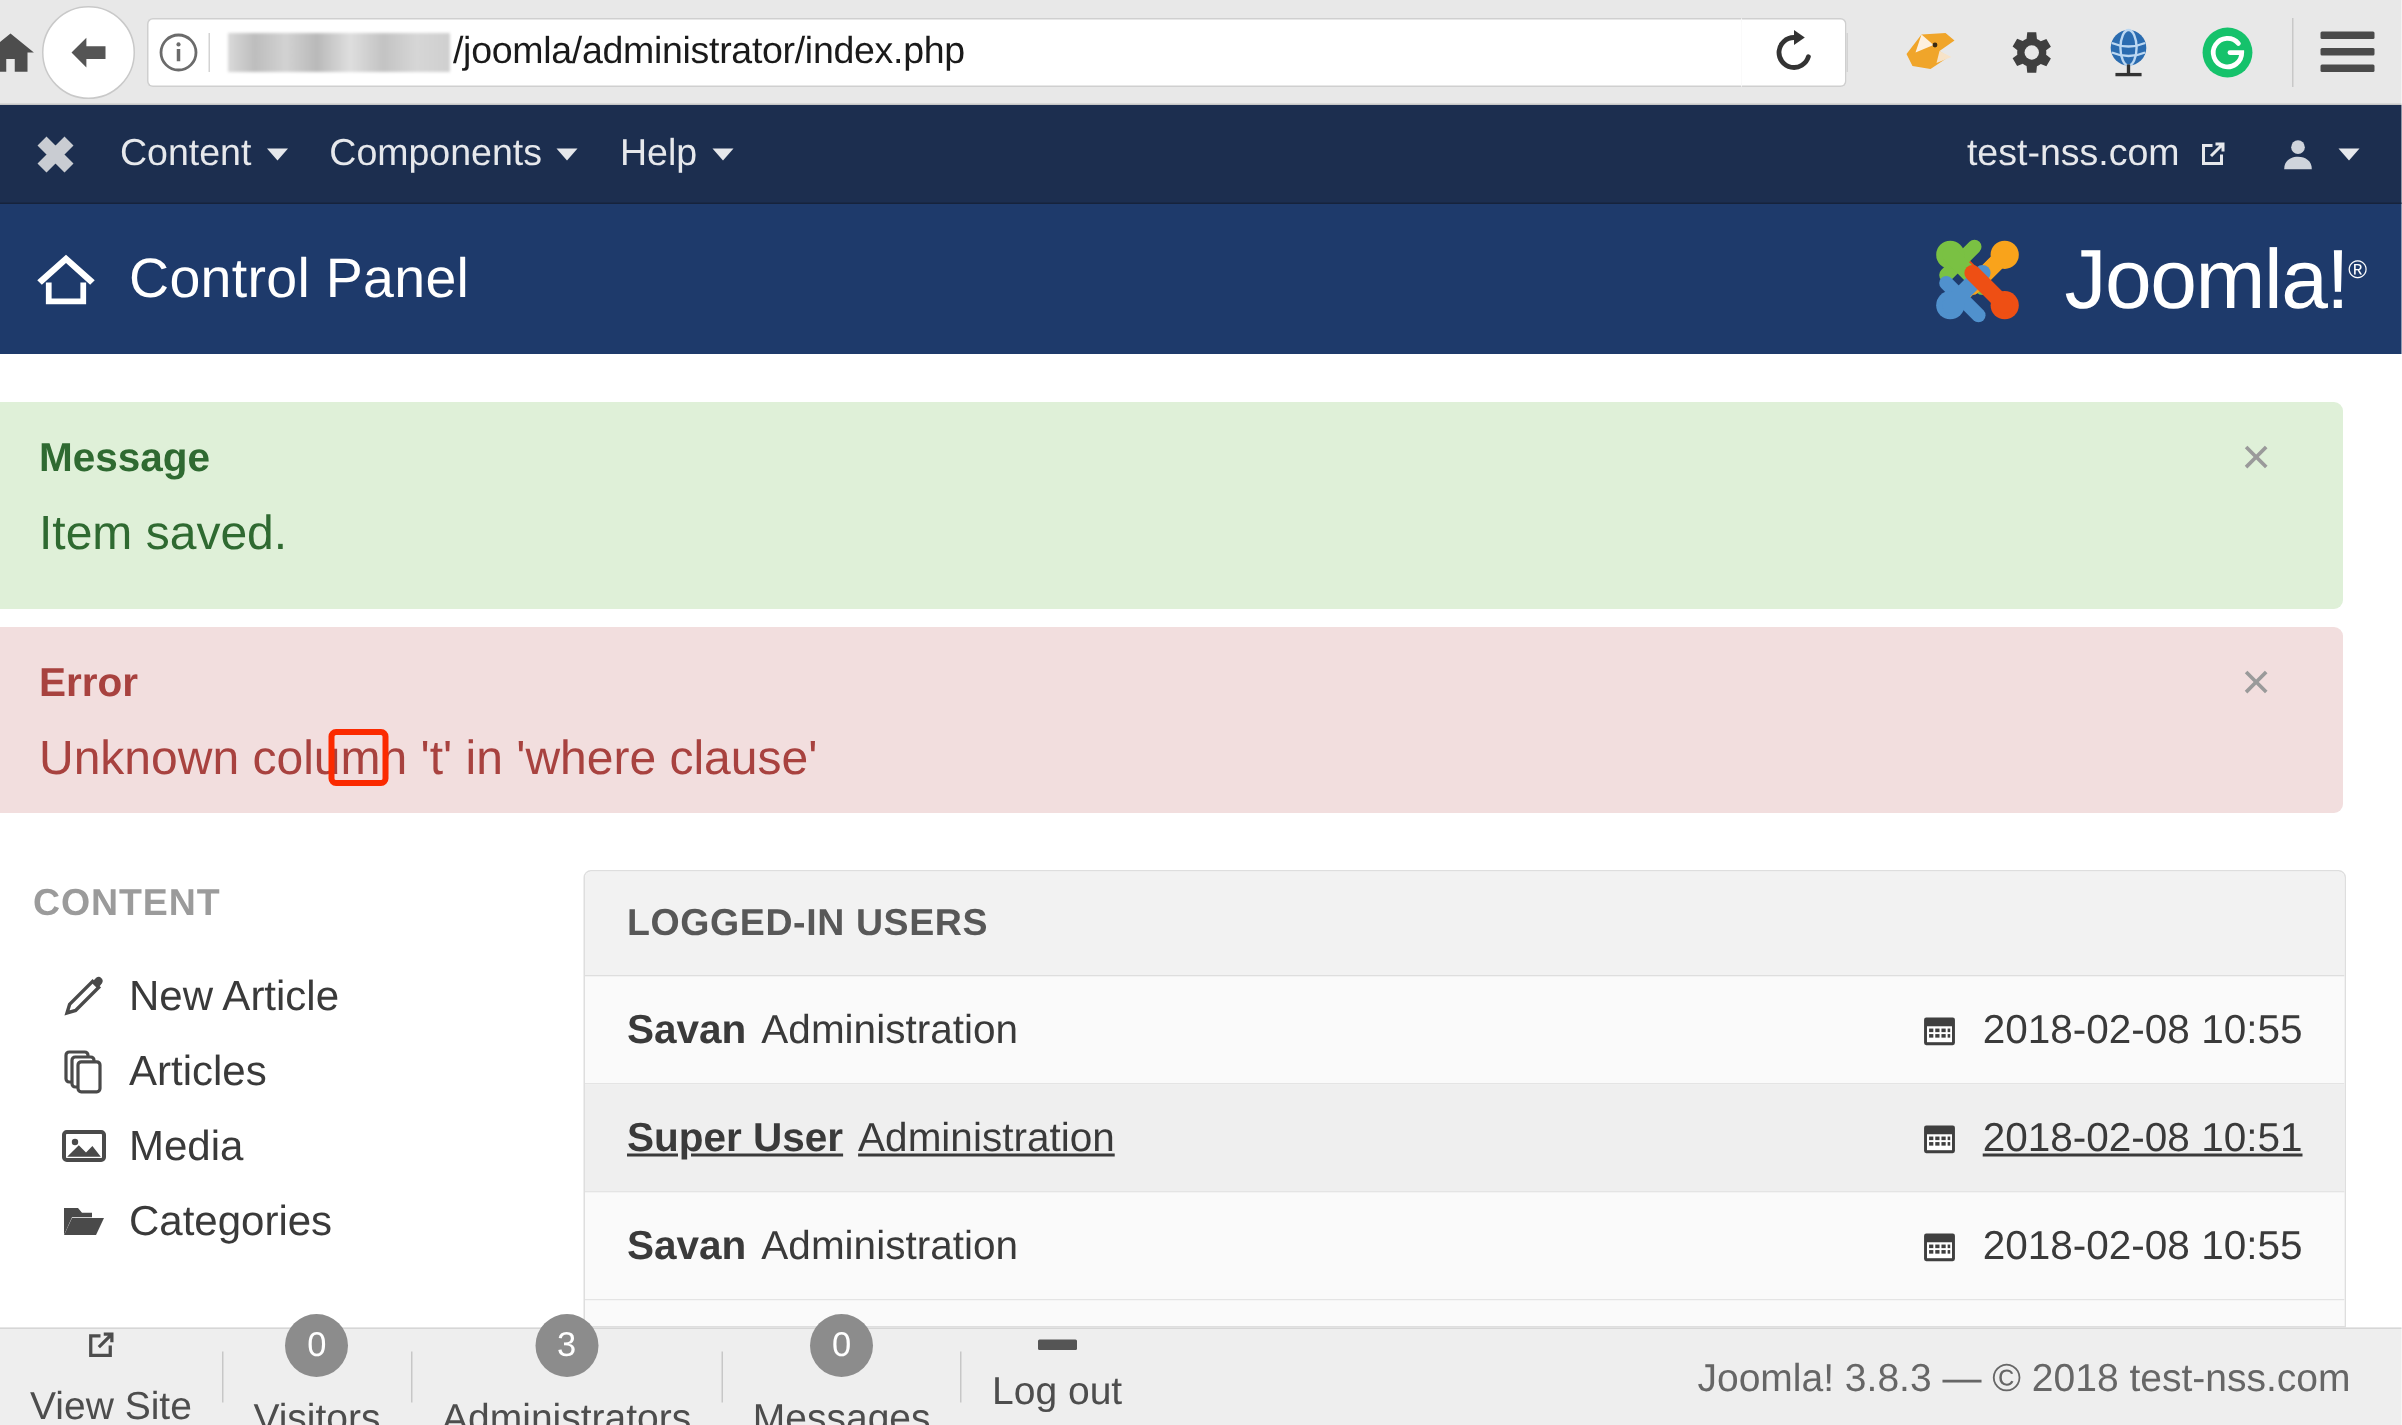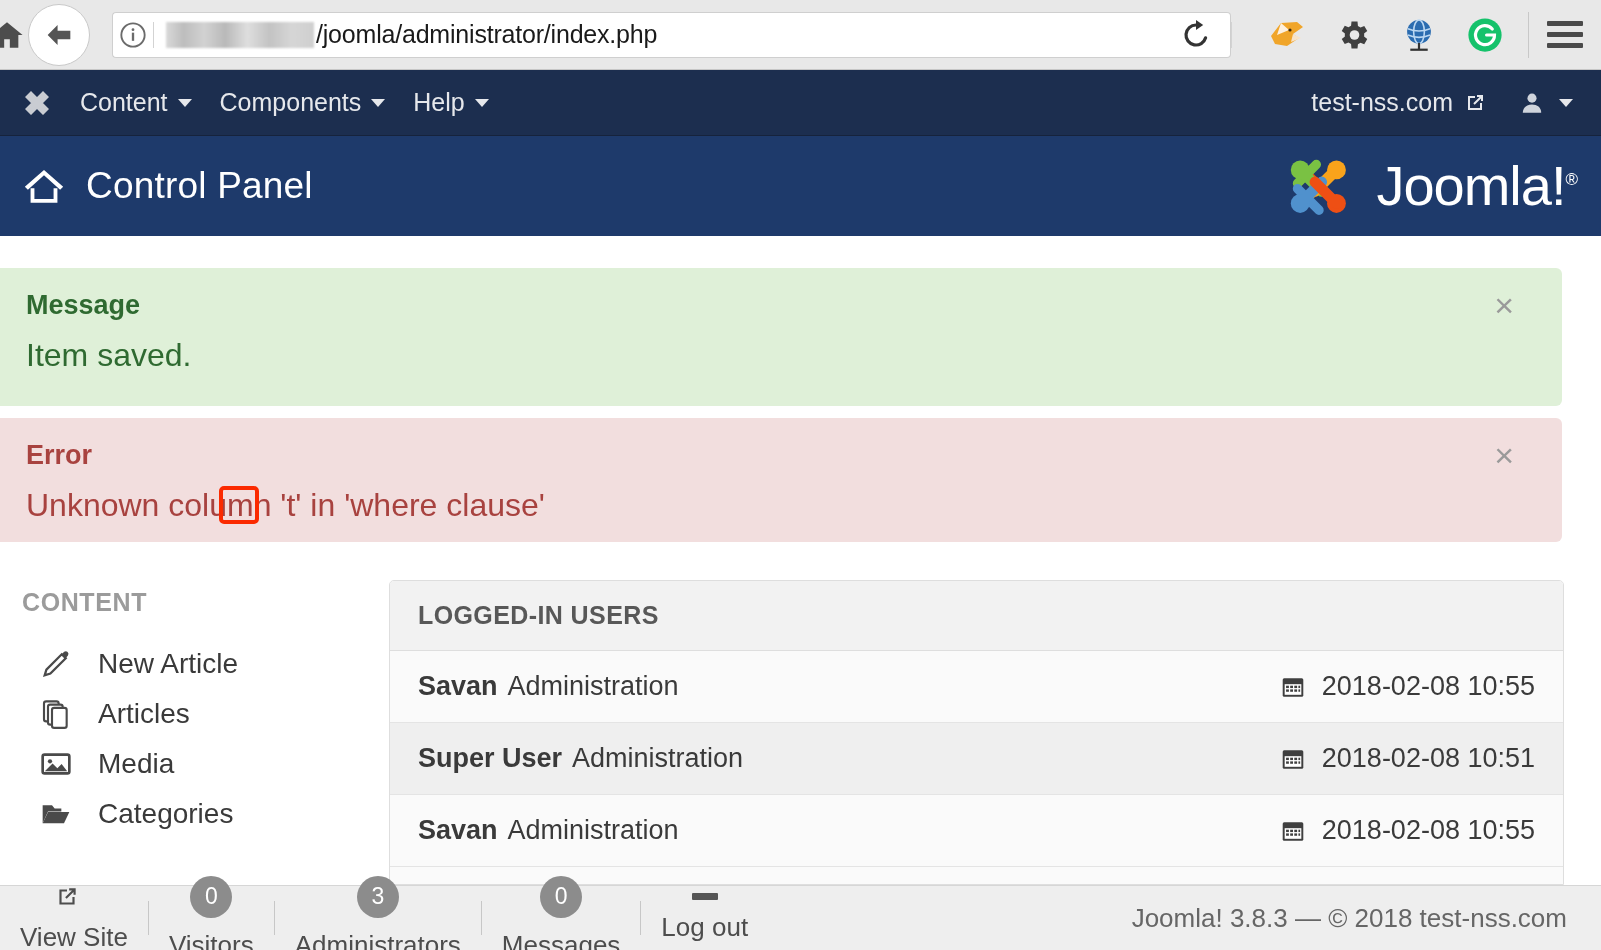--- a/index.html
+++ b/index.html
@@ -22,21 +22,21 @@
     display:flex; align-items:center; justify-content:center;
     color:#4d4d4d;
   }
   .back-btn{
     width:62px; height:62px; border-radius:50%;
     background:#ffffff; border:1px solid #c9c9c9;
     display:flex; align-items:center; justify-content:center;
     margin-left:4px; flex:none;
   }
   .urlbar{
-    flex:1; height:46px; margin-left:22px; margin-right:0;
+    flex:1; height:46px; margin-left:8px; margin-right:0;
     background:#ffffff; border:1px solid #cfcfcf; border-right:none;
     border-radius:4px 0 0 4px;
     display:flex; align-items:center;
   }
   .info-icon{ width:40px; display:flex; align-items:center; justify-content:center; color:#6b6b6b; }
   .url-sep{ width:1px; height:26px; background:#d3d3d3; }
   .url-text{
     font-size:25px; color:#1a1a1a; display:flex; align-items:center;
     white-space:nowrap; padding-left:12px;
     letter-spacing:-0.2px;
@@ -110,21 +110,21 @@
   .main{
     position:absolute; top:560px; left:0; width:1601px; height:325px;
     display:flex;
   }
   .sidebar{ width:389px; padding:28px 0 0 22px; }
   .side-title{
     font-size:25px; color:#9b9b9b; font-weight:bold;
     letter-spacing:0.6px; margin-bottom:22px;
   }
   .side-item{
-    display:flex; align-items:center; gap:22px;
+    display:flex; align-items:center; gap:10px;
     height:50px; color:#3a3a3a; font-size:28px; cursor:pointer;
     padding-left:14px;
   }
   .side-ic{ width:40px; display:flex; align-items:center; justify-content:center; color:#4a4a4a; }
 
   .panel{
     width:1175px; margin-top:20px;
     border:1px solid #dedede; border-radius:5px 5px 0 0;
     background:#fff; overflow:hidden;
   }
@@ -132,21 +132,21 @@
     background:#f2f2f2; border-bottom:1px solid #dedede;
     padding:20px 28px; font-size:25px; font-weight:bold;
     color:#585858; letter-spacing:0.4px;
   }
   .user-row{
     display:flex; align-items:center; justify-content:space-between;
     padding:20px 28px; border-bottom:1px solid #e4e4e4;
     font-size:27px; color:#3a3a3a;
   }
   .user-row.odd{ background:#fafafa; }
-  .user-row.even{ background:#efefef; }
+  .user-row.even{ background:#efefef;text-decoration:underline; }
   .uname{ font-weight:bold; }
   .ugroup{ font-weight:400; margin-left:10px; }
   .udate{ display:flex; align-items:center; gap:16px; font-size:27px; color:#3a3a3a; }
   .panel-foot{ height:32px; background:#fafafa; }
 
   
   .statusbar{
     position:absolute; bottom:0; left:0; width:1601px; height:65px;
     background:#eeeeee; border-top:1px solid #d6d6d6;
     display:flex; align-items:center; padding:0 20px;

